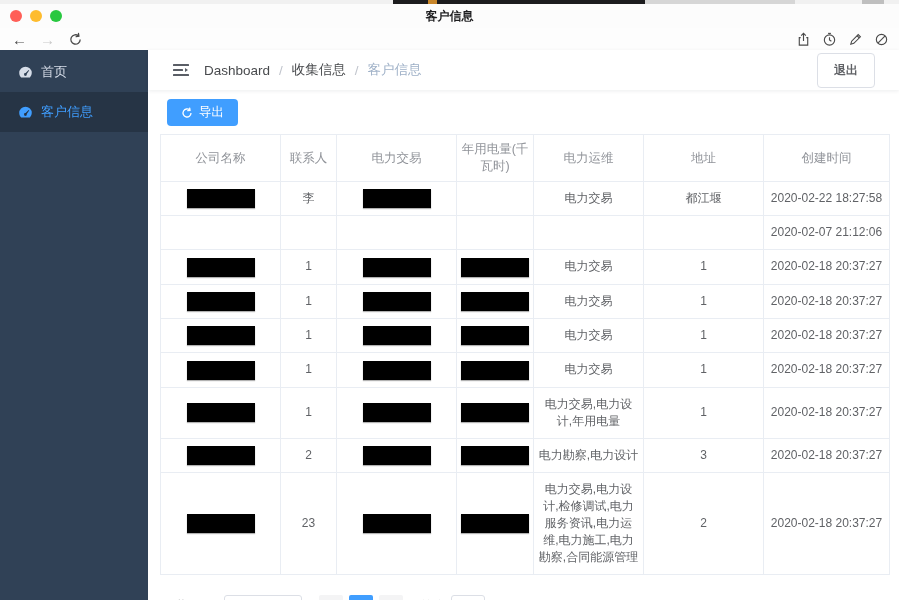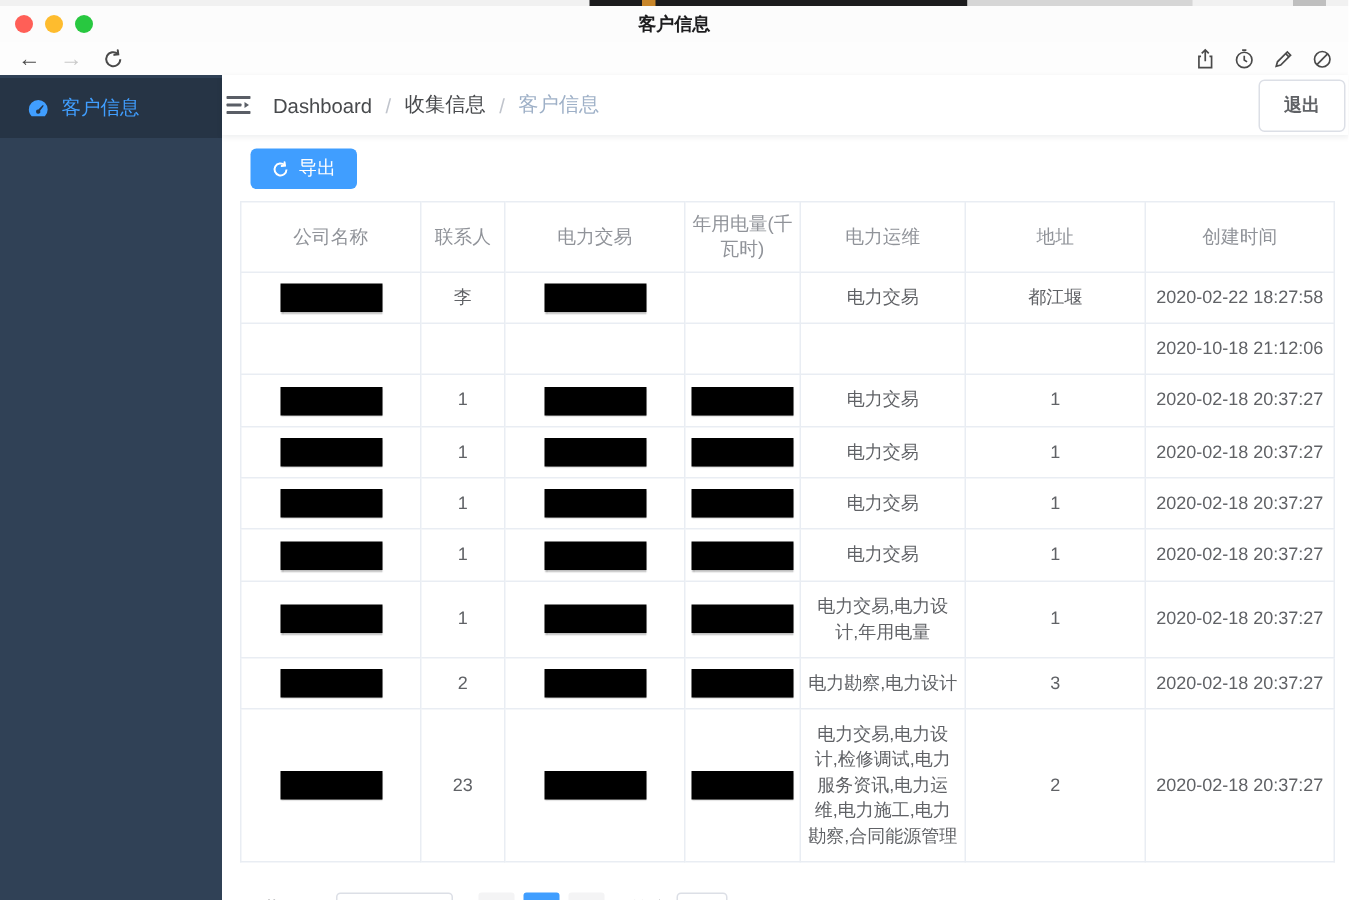--- a/index.html
+++ b/index.html
@@ -33,21 +33,21 @@
 
   .sidebar { width:148px; background:#304156; flex:none; padding-top:2px; }
   .sb-item { height:40px; display:flex; align-items:center; padding-left:18px; color:#d6dde8;
              font-size:13px; cursor:pointer; }
   .sb-item.active { background:#263445; color:#409eff; }
   .sb-icon { width:15px; height:15px; margin-right:8px; flex:none; }
   .sb-icon svg { width:15px; height:15px; display:block; }
 
   .main { flex:1; display:flex; flex-direction:column; background:#fff; min-width:0; }
 
-  .page-header { height:40px; flex:none; display:flex; align-items:center; padding:0 2px;
+  .page-header { height:40px; flex:none; display:flex; align-items:center; padding:0 24px;
                  background:#fff; box-shadow:0 1px 4px rgba(0,21,41,.08); position:relative; z-index:2; }
   .hamburger { width:18px; height:18px; color:#5a5e66; cursor:pointer; }
   .hamburger svg { width:18px; height:18px; display:block; }
   .breadcrumb { margin-left:14px; font-size:13.5px; color:#303133; display:flex; align-items:center; gap:9px; }
   .bc-link { cursor:pointer; color:#484a4d; }
   .bc-sep { color:#c0c4cc; }
   .bc-current { color:#9eb0c7; }
   .logout-btn { margin-left:auto; background:#fff; border:1px solid #dcdfe6; border-radius:4px;
                 color:#606266; font-size:12px; padding:8px 16px; cursor:pointer;font-weight:bold; }
 
@@ -138,20 +138,28 @@
         <circle cx="8" cy="8" r="5.5"></circle>
           <path d="M4.2 11.8L11.8 4.2"></path>
       </svg>
     </span>
   </div>
 </div>
 
 <div class="app">
 
   <div class="sidebar">
+    <div class="sb-item">
+      <span class="sb-icon">
+        <svg viewBox="0 0 16 16" fill="currentColor">
+          <path d="M8 1.8A6.7 6.7 0 0 0 1.3 8.5c0 1.9.8 3.6 2 4.8h9.4a6.7 6.7 0 0 0 2-4.8A6.7 6.7 0 0 0 8 1.8zm3.9 4.1L9.3 9.5a1.5 1.5 0 1 1-1.2-.9l3.2-3.3.6.6z"></path>
+        </svg>
+      </span>
+      <span>首页</span>
+    </div>
     <div class="sb-item active">
       <span class="sb-icon">
         <svg viewBox="0 0 16 16" fill="currentColor">
           <path d="M8 1.8A6.7 6.7 0 0 0 1.3 8.5c0 1.9.8 3.6 2 4.8h9.4a6.7 6.7 0 0 0 2-4.8A6.7 6.7 0 0 0 8 1.8zm3.9 4.1L9.3 9.5a1.5 1.5 0 1 1-1.2-.9l3.2-3.3.6.6z"></path>
         </svg>
       </span>
       <span>客户信息</span>
     </div>
   </div>
 
@@ -217,21 +225,21 @@
               <td>都江堰</td>
               <td>2020-02-22 18:27:58</td>
             </tr>
             <tr>
               <td></td>
               <td></td>
               <td></td>
               <td></td>
               <td></td>
               <td></td>
-              <td>2020-10-18 21:12:06</td>
+              <td>2020-02-07 21:12:06</td>
             </tr>
             <tr>
               <td><span class="redacted-bar"></span></td>
               <td>1</td>
               <td><span class="redacted-bar"></span></td>
               <td><span class="redacted-bar"></span></td>
               <td>电力交易</td>
               <td>1</td>
               <td>2020-02-18 20:37:27</td>
             </tr>

